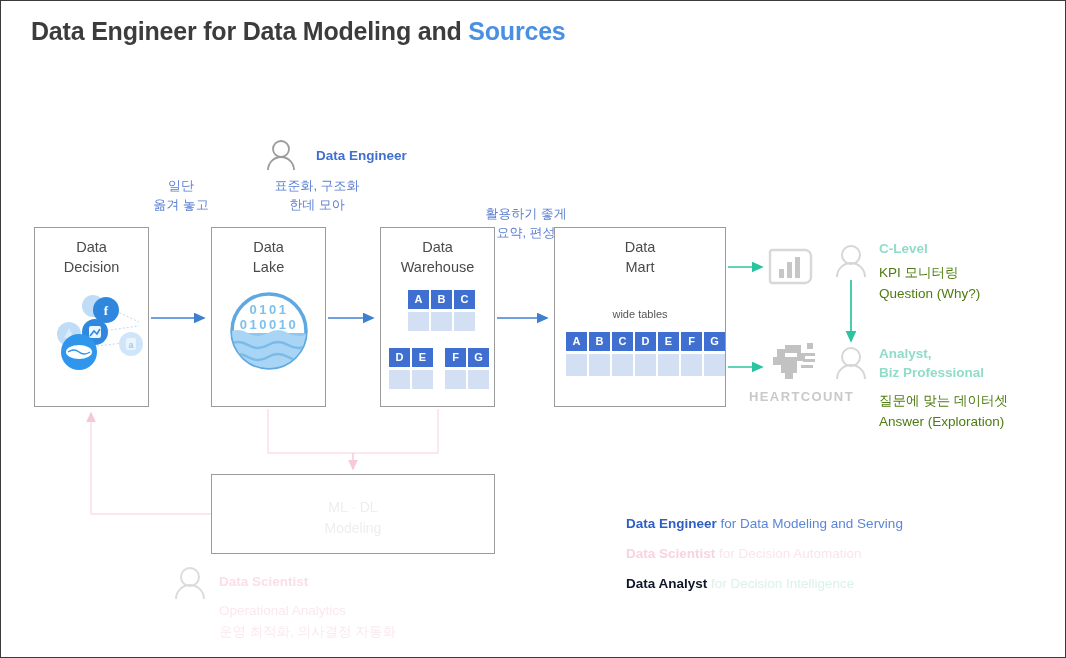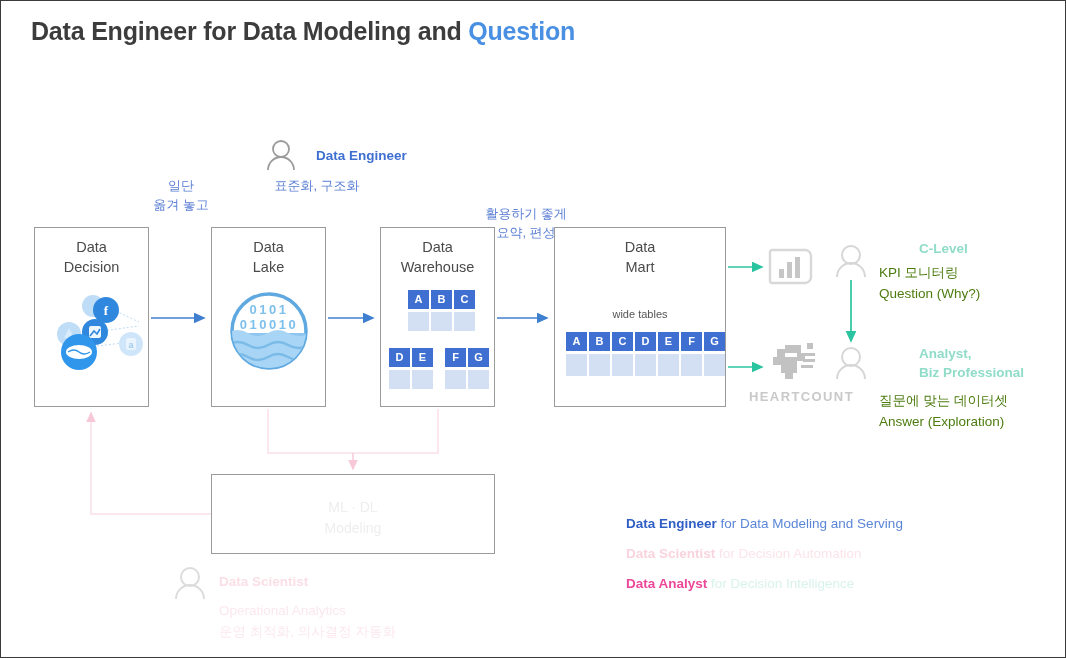--- a/index.html
+++ b/index.html
@@ -17,60 +17,61 @@
   .stage-title{position:absolute;left:0;right:0;top:10px;text-align:center;
                font-size:14.5px;color:#4a4a4a;line-height:1.35;}
   
   .kcap{font-size:13px;color:#5b7fd4;text-align:center;line-height:1.45;
         white-space:nowrap;}
   
   .plabel{font-size:13.5px;font-weight:bold;white-space:nowrap;}
   .psub{font-size:13.5px;white-space:nowrap;line-height:1.5;}
   .blue-strong{color:#3f6fd0;}
   .teal-fade{color:#4d7c0f;}
-  .teal-strong{color:#8fdcc8;margin-left:40px;}
+  .teal-strong{color:#8fdcc8;}
   .pink-strong{color:#fadfe6;}
   .pink-fade{color:#fbe8ee;}
   
   .hcell{position:absolute;background:#3f6fd0;color:#fff;font-size:11px;
          font-weight:bold;text-align:center;box-sizing:border-box;}
   .bcell{position:absolute;background:#d3e0f3;box-sizing:border-box;}
   
   .wide-lbl{position:absolute;left:0;right:0;text-align:center;font-size:11px;
             color:#555;}
   .mldl{position:absolute;left:0;right:0;text-align:center;font-size:14px;
         color:#eeeeee;line-height:1.5;}
   .hc-text{position:absolute;font-size:13px;letter-spacing:1.4px;color:#c9c9c9;
            font-weight:bold;white-space:nowrap;}
   
   .legrow{position:absolute;font-size:13.5px;white-space:nowrap;}
   .legrow b{font-weight:bold;}
   .leg-eng{color:#5b86d8;} .leg-eng b{color:#2f5fc4;}
   .leg-sci{color:#fbe4ea;} .leg-sci b{color:#f9d4de;}
-  .leg-ana{color:#d8f2ec;} .leg-ana b{color:#ec4899;}
+  .leg-ana{color:#d8f2ec;} .leg-ana b{color:#0f172a;}
 </style>
 </head>
 <body>
 
 <div id="canvas">
 
-  <div class="abs" id="title"><span>Data Engineer for Data Modeling and </span><span class="accent">Question</span></div>
+  <div class="abs" id="title"><span>Data Engineer for Data Modeling and </span><span class="accent">Sources</span></div>
 
   <svg class="abs" style="left:263px;top:138px;" width="34" height="32">
     <circle cx="17" cy="10" r="8" fill="none" stroke="#9b9b9b" stroke-width="1.8"></circle>
     <path d="M4 31 A13 13 0 0 1 30 31" fill="none" stroke="#9b9b9b" stroke-width="1.8"></path>
   </svg>
   <div class="abs plabel blue-strong" style="left:315px;top:147px;">Data Engineer</div>
 
   <div class="abs kcap" style="left:118px;top:176px;width:124px;">
     <div>일단</div>
     <div>옮겨 놓고</div>
   </div>
   <div class="abs kcap" style="left:237px;top:176px;width:158px;">
     <div>표준화, 구조화</div>
+    <div>한데 모아</div>
   </div>
   <div class="abs kcap" style="left:444px;top:176px;width:162px;margin-top:28px;">
     <div>활용하기 좋게</div>
     <div>요약, 편성</div>
   </div>
 
   <div class="abs stage" style="left:33px;top:226px;width:115px;height:180px;">
     <div class="stage-title">
       <div>Data</div>
       <div>Decision</div>

